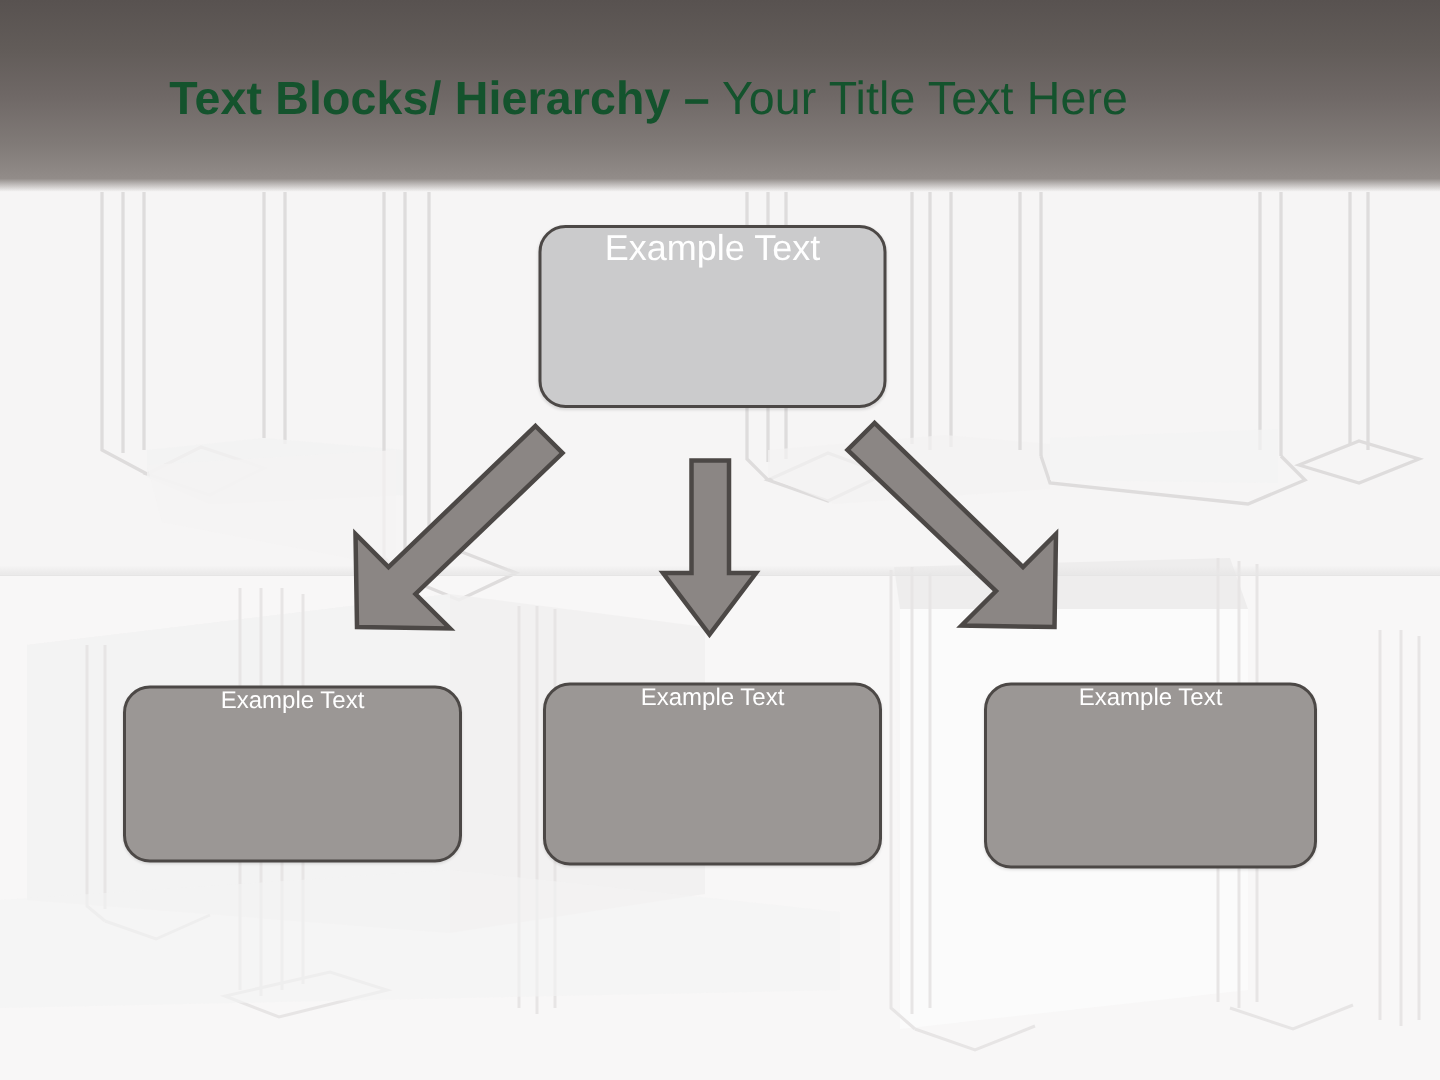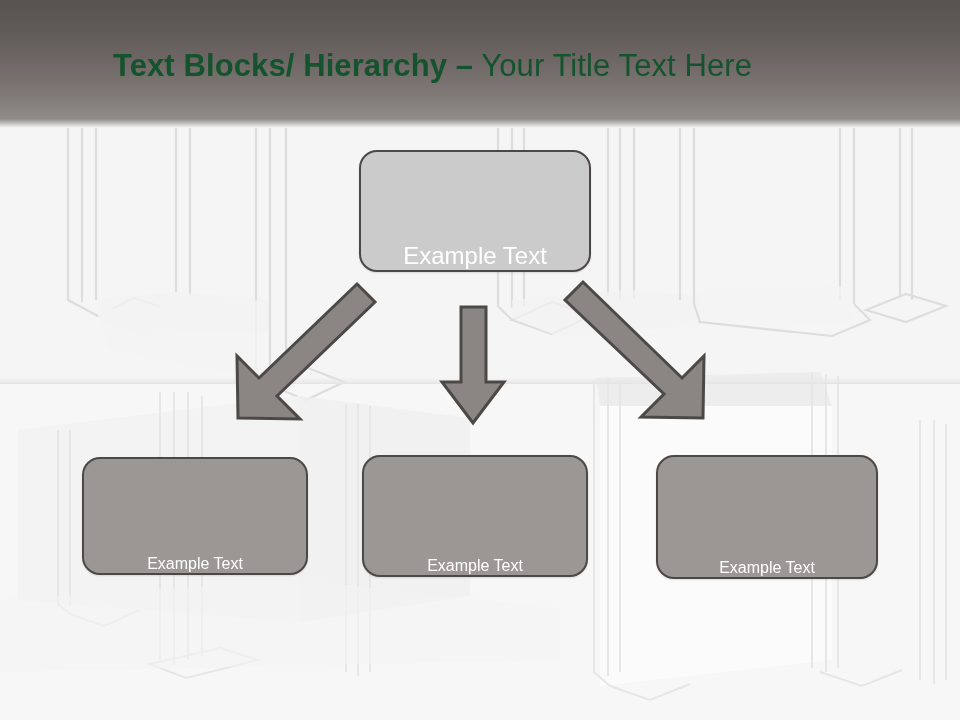--- a/index.html
+++ b/index.html
@@ -78,21 +78,21 @@
   #title .strong { font-weight: bold; }
   #title .light  { font-weight: normal; }
 
   
   .node {
     position: absolute;
     box-sizing: border-box;
     border: 2.5px solid #4c4846;
     border-radius: 18px;
     display: flex;
-    align-items: flex-end;
+    align-items: flex-start;
     justify-content: center;
     color: #ffffff;
     text-align: center;
     box-shadow: 0 1px 2px rgba(0,0,0,.12);
   }
   .node-top {
     background: #cbcbcc;
     font-size: 24px;
   }
   .node-leaf {

